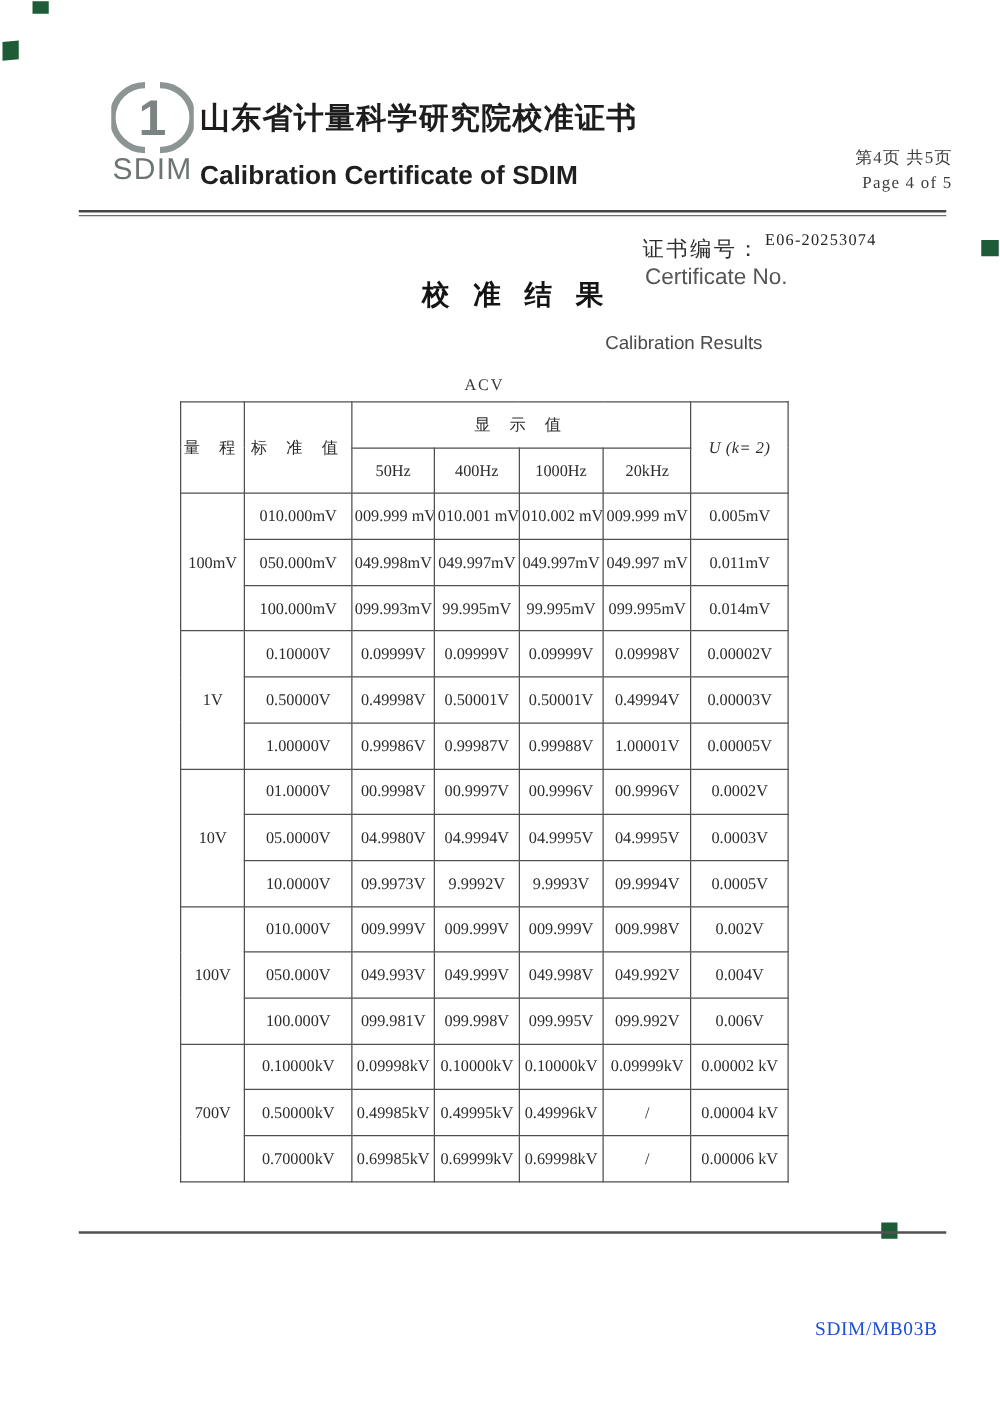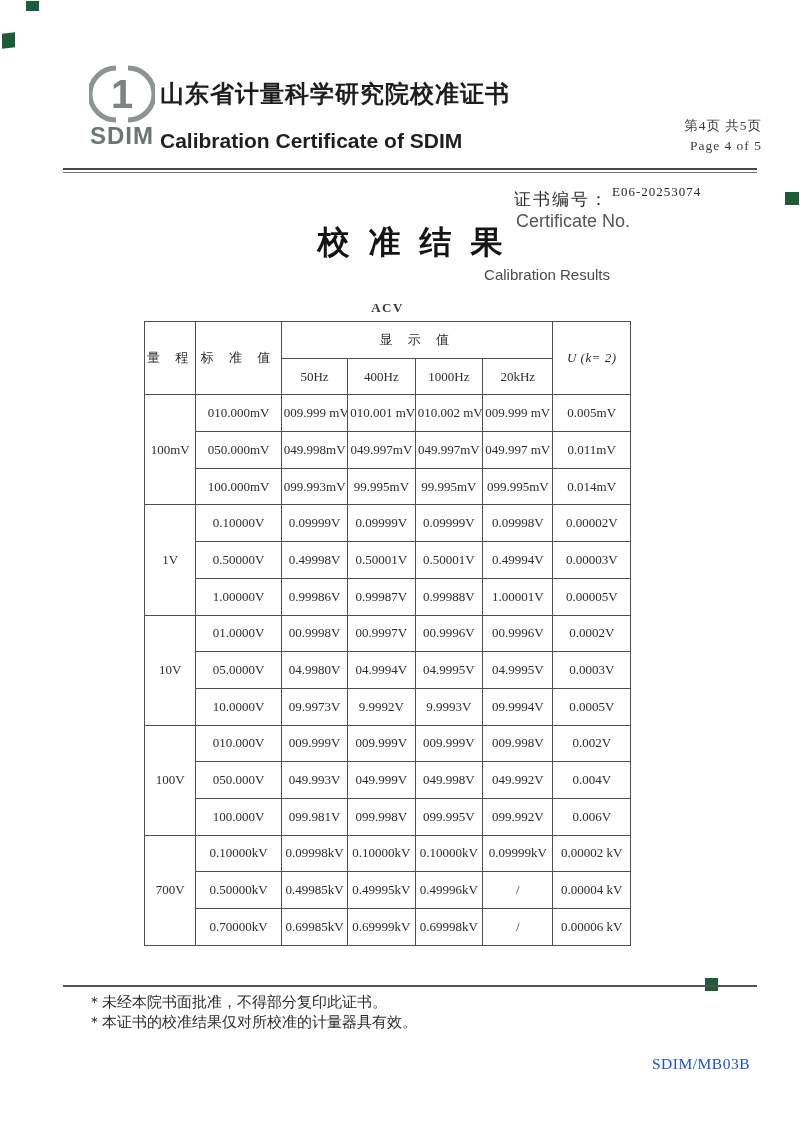--- a/index.html
+++ b/index.html
@@ -17,21 +17,21 @@
   .artifact.a1{left:26px;top:1px;width:13px;height:10px;}
   .artifact.a2{left:2px;top:33px;width:13px;height:15px;transform:skewY(-6deg);}
   .artifact.a3{left:785px;top:192px;width:14px;height:13px;}
   .artifact.a4{left:705px;top:978px;width:13px;height:13px;}
 
   
   .logo{position:absolute;left:72px;top:64px;width:100px;text-align:center;}
   .logo svg{display:block;margin:0 auto;}
   .logo-text{
     font-family:"Liberation Sans","DejaVu Sans",sans-serif;
-    font-weight:bold;font-size:24px;letter-spacing:1px;color:#6d7474;
+    font-weight:normal;font-size:24px;letter-spacing:1px;color:#6d7474;
     margin-top:-4px;
   }
   .title-zh{
     position:absolute;left:160px;top:78px;width:480px;
     font-size:24px;font-weight:bold;letter-spacing:1px;color:#1d1d1d;
     font-family:"Liberation Serif","DejaVu Serif",serif;
   }
   .title-en{
     position:absolute;left:160px;top:129px;width:480px;
     font-family:"Liberation Sans","DejaVu Sans",sans-serif;
@@ -52,33 +52,33 @@
   .cert-label-en{
     position:absolute;left:516px;top:211px;
     font-family:"Liberation Sans","DejaVu Sans",sans-serif;
     font-size:18px;color:#555;
   }
 
   
   .results-zh{
     position:absolute;left:210px;top:221px;width:400px;text-align:center;
     font-family:"Liberation Sans","DejaVu Sans",sans-serif;
-    font-size:32px;font-weight:bold;color:#141414;
+    font-size:22px;font-weight:bold;color:#141414;
     letter-spacing:19px;padding-left:19px;box-sizing:border-box;
   }
   .results-en{
     position:absolute;left:210px;top:266px;width:400px;text-align:right;
     font-family:"Liberation Sans","DejaVu Sans",sans-serif;
     font-size:15px;color:#4a4a4a;
   }
 
   
   .acv-caption{
     position:absolute;left:144px;top:300px;width:487px;text-align:center;
-    font-size:13px;color:#3a3a3a;letter-spacing:1.5px;font-weight:bold;
+    font-size:13px;color:#3a3a3a;letter-spacing:1.5px;
   }
   table.acv{
     position:absolute;left:144px;top:321px;width:487px;
     border-collapse:collapse;table-layout:fixed;
     font-size:13px;color:#2c2c2c;
   }
   table.acv th,table.acv td{
     border:1px solid #4f4f4f;
     text-align:center;vertical-align:middle;
     font-weight:normal;padding:0 2px;
@@ -291,19 +291,15 @@
           <td>0.69985kV</td>
           <td>0.69999kV</td>
           <td>0.69998kV</td>
           <td>/</td>
           <td>0.00006 kV</td>
         </tr>
       </tbody>
   </table>
 
   <div class="rule-bottom"></div>
-  <div class="notes">
-    <div>＊未经本院书面批准，不得部分复印此证书。</div>
-    <div>＊本证书的校准结果仅对所校准的计量器具有效。</div>
-  </div>
   <div class="form-code">SDIM/MB03B</div>
 
 </div>
 
 </body></html>

